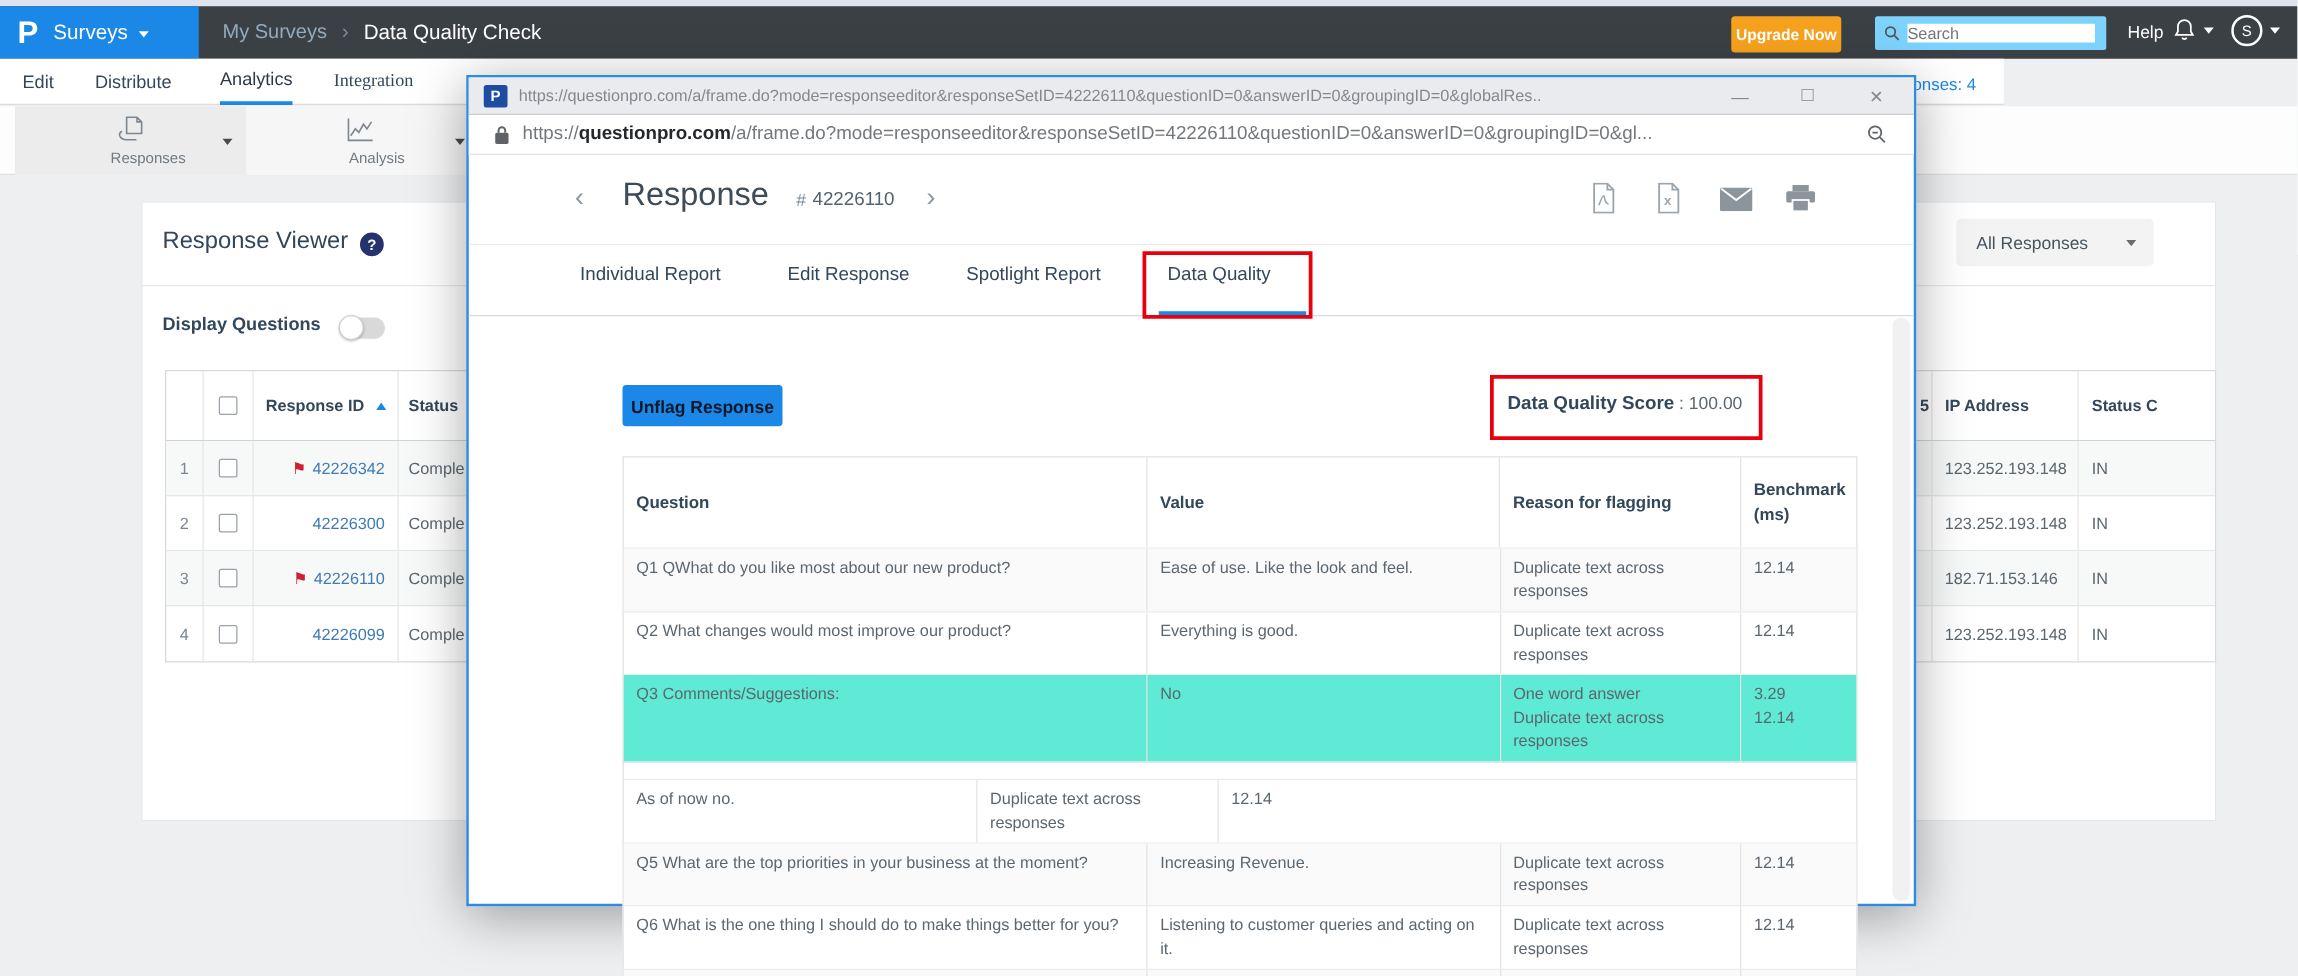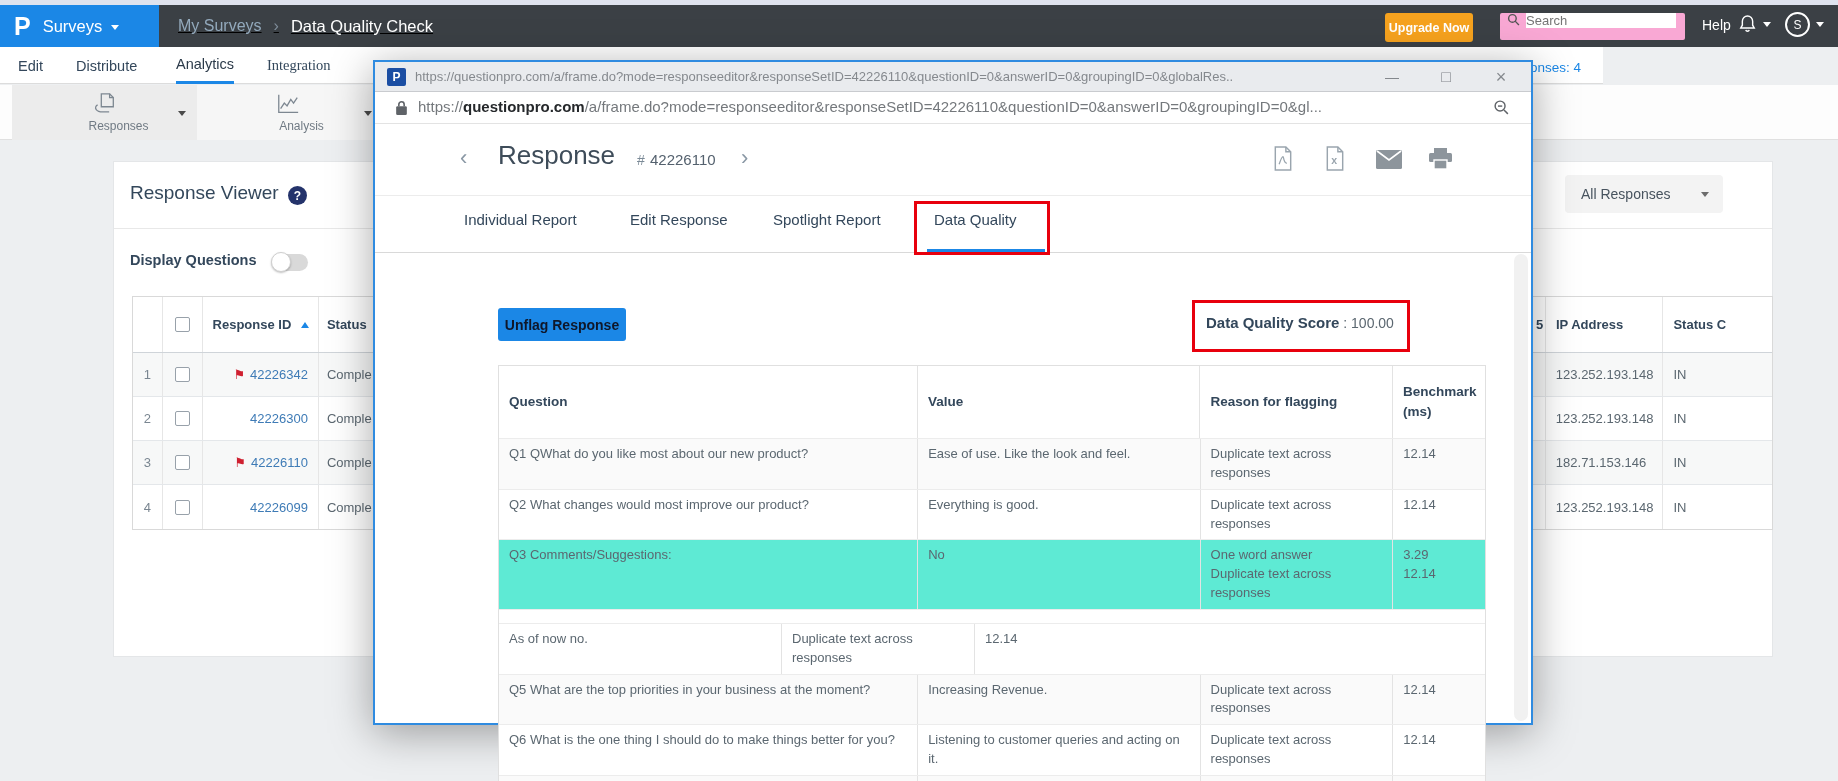--- a/index.html
+++ b/index.html
@@ -10,26 +10,26 @@
   
   .top-strip { left:0; top:0; width:1838px; height:5px; background:#dfe3ee; }
 
   
   .navbar { left:0; top:5px; width:1838px; height:42px; background:#3b4045; }
   .nav-blue { left:0; top:0; width:159px; height:42px; background:#1b87e6; display:flex; align-items:center; }
   .logo { color:#fff; font-size:25px; font-weight:bold; margin-left:14px; }
   .product { color:#fff; font-size:16.5px; margin-left:12px; }
   .caret { display:inline-block; width:0; height:0; border-left:4px solid transparent; border-right:4px solid transparent; border-top:5px solid currentColor; }
   .nav-caret { color:#fff; margin-left:9px; margin-top:2px; }
-  .breadcrumb { left:178px; top:0; height:42px; display:flex; align-items:center; gap:12px;text-decoration:underline; }
+  .breadcrumb { left:178px; top:0; height:42px; display:flex; align-items:center; gap:12px; }
   .bc-parent { color:#93a9bc; font-size:16px; }
   .bc-sep { color:#7e8c99; font-size:16px; }
   .bc-current { color:#ffffff; font-size:16.5px; font-weight:500; }
   .upgrade-btn { left:1385px; top:8px; width:88px; height:29px; background:#f6a21e; border-radius:3px; color:#fff; font-size:12.5px; font-weight:bold; display:flex; align-items:center; justify-content:center; cursor:pointer; }
-  .search-box { left:1500px; top:8px; width:185px; height:27px; background:#f9a8d4; border-radius:2px; display:flex; align-items:flex-start; padding:0 7px; }
+  .search-box { left:1500px; top:8px; width:185px; height:27px; background:#7dd3fc; border-radius:2px; display:flex; align-items:center; padding:0 7px; }
   .search-box input { border:none; outline:none; font-size:13px; width:150px; margin-left:6px; font-family:"Liberation Sans",sans-serif; color:#333; }
   .help-label { left:1702px; top:12px; color:#fff; font-size:14px; }
   .bell-wrap { left:1738px; top:8px; display:flex; align-items:center; color:#fff; }
   .avatar { left:1785px; top:7px; width:25px; height:25px; border:2px solid #fff; border-radius:50%; color:#fff; font-size:12px; display:flex; align-items:center; justify-content:center; }
   .avatar-caret { left:1816px; top:17px; color:#fff; }
 
   
   .menubar { left:0; top:47px; width:1603px; height:37px; background:#fff; border-bottom:1px solid #dcdcdc; }
   .mtab { position:absolute; top:0; height:37px; display:flex; align-items:center; font-size:14.5px; color:#33475b; cursor:pointer; }
   .mtab.active { color:#2b3a49; border-bottom:3px solid #1b87e6; font-weight:500; }

